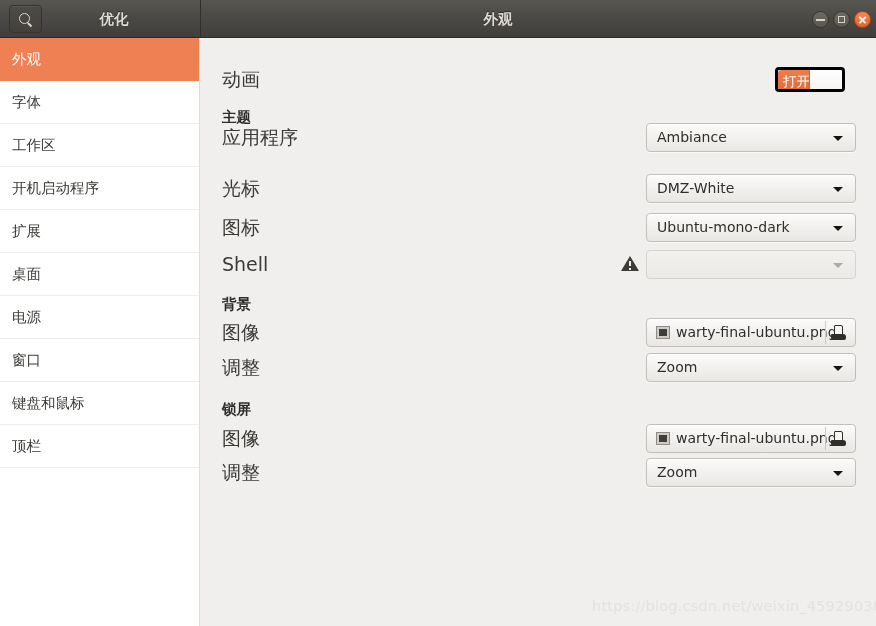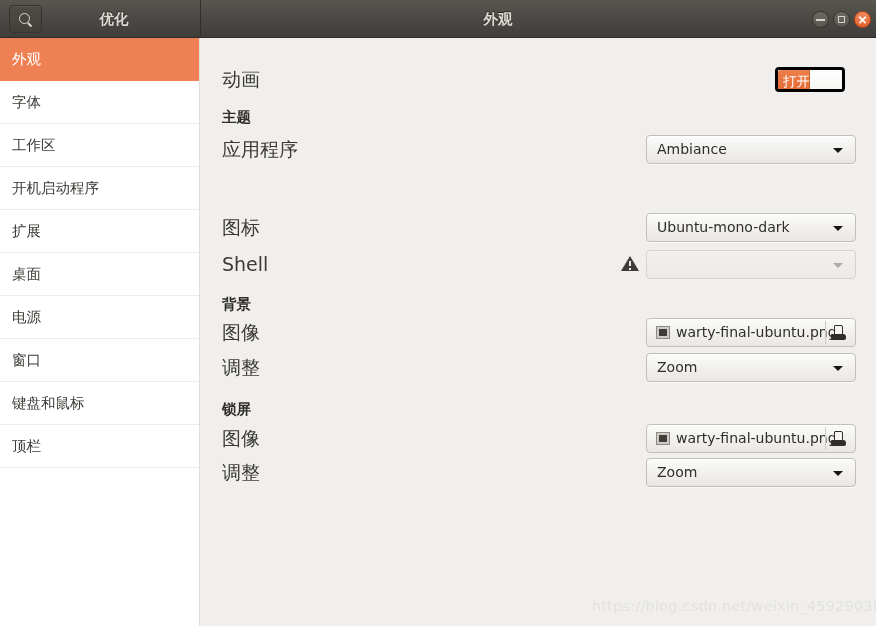--- a/index.html
+++ b/index.html
@@ -389,28 +389,35 @@
     <div class="row" style="top:26px">
       <span class="row-label">动画</span>
       <div class="switch">
         <span class="switch-on">打开</span>
         <span class="switch-knob"></span>
       </div>
     </div>
 
     <div class="section-head" style="top:70px">主题</div>
 
-    <div class="row" style="top:96px">
+    <div class="row" style="top:84px">
       <span class="row-label">应用程序</span>
       <div class="dropdown">
         <span class="dd-text">Ambiance</span>
         <span class="dd-arrow"></span>
       </div>
     </div>
 
+    <div class="row" style="top:135px">
+      <span class="row-label">光标</span>
+      <div class="dropdown">
+        <span class="dd-text">DMZ-White</span>
+        <span class="dd-arrow"></span>
+      </div>
+    </div>
 
     <div class="row" style="top:174px">
       <span class="row-label">图标</span>
       <div class="dropdown">
         <span class="dd-text">Ubuntu-mono-dark</span>
         <span class="dd-arrow"></span>
       </div>
     </div>
 
     <div class="row" style="top:211px">

